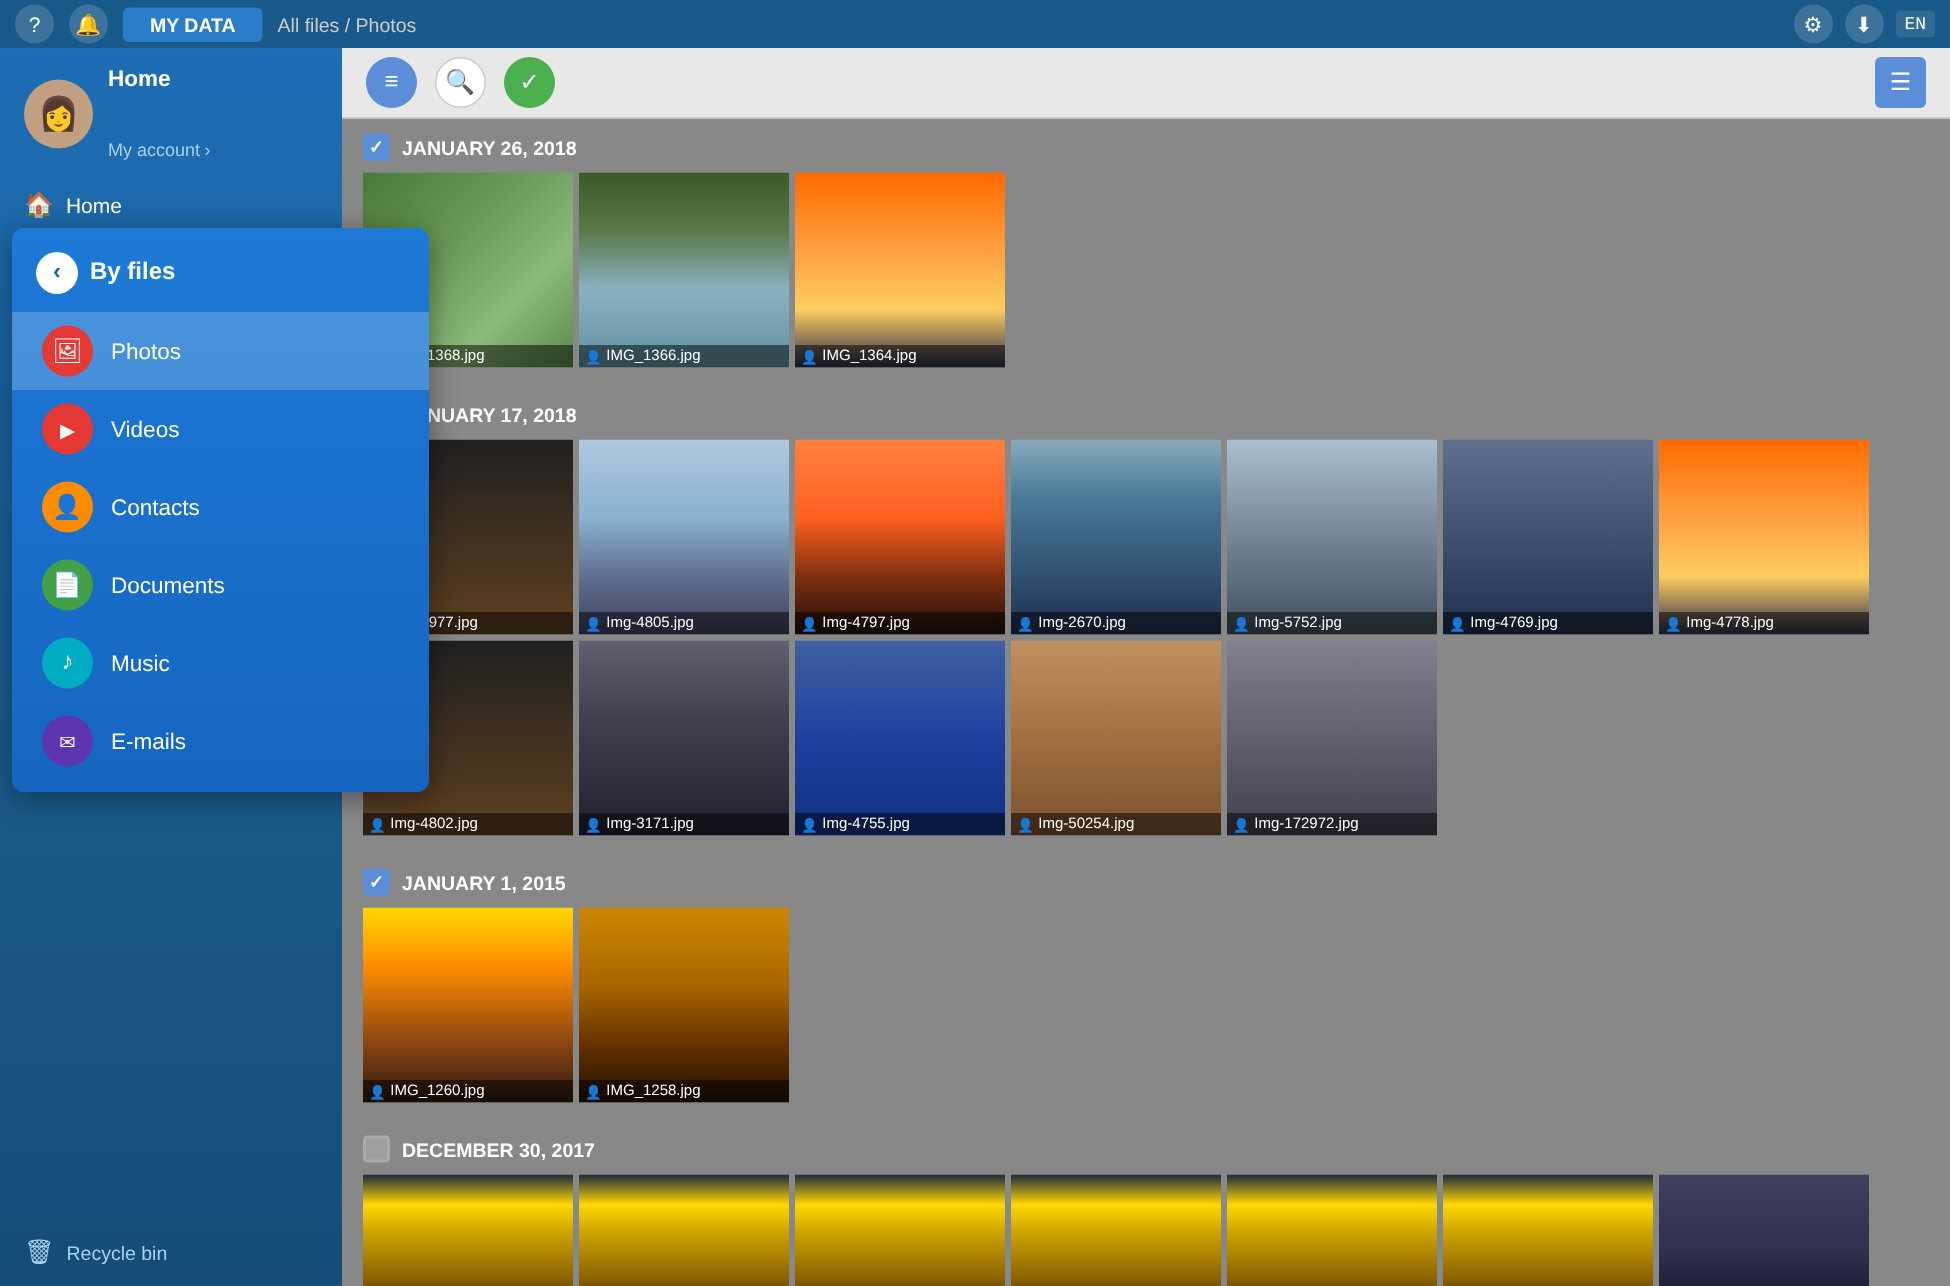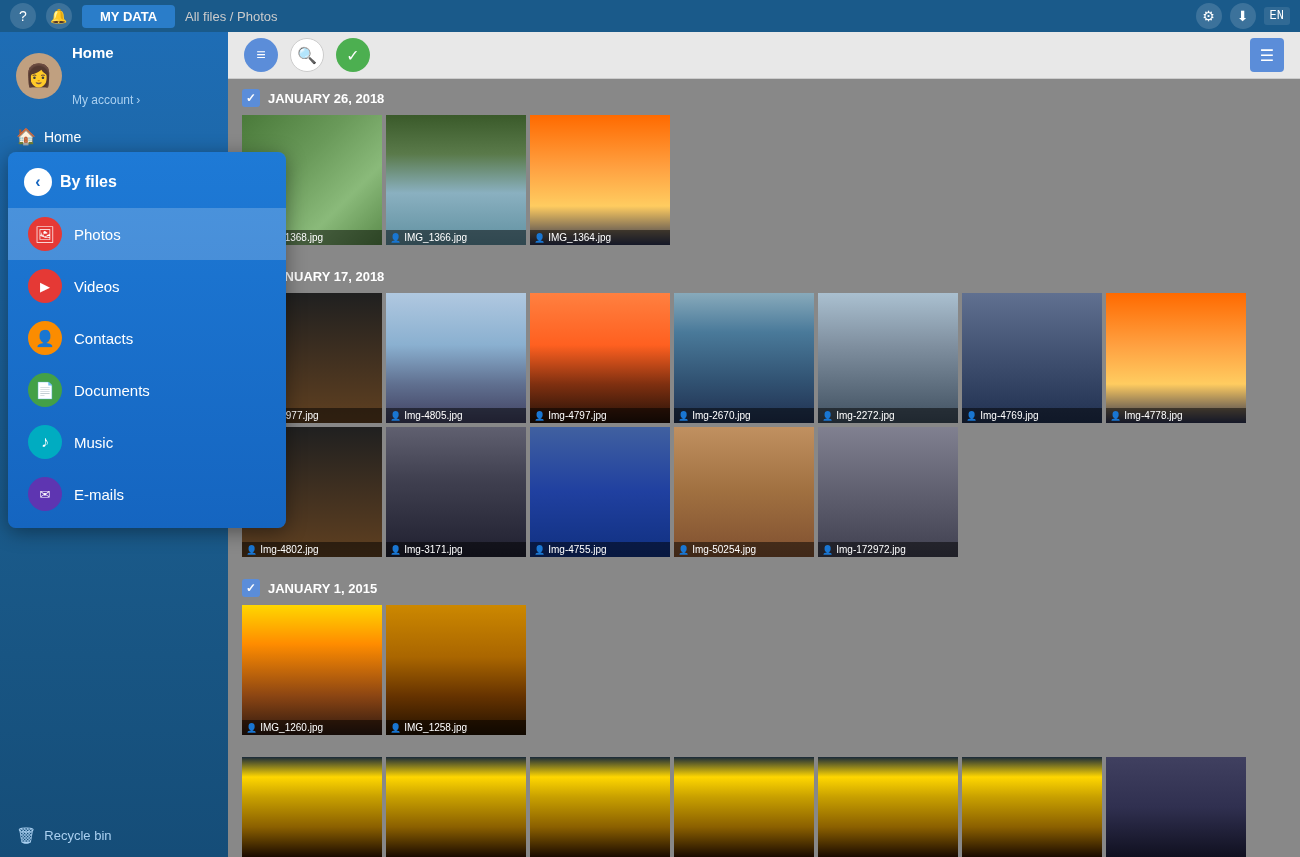--- a/index.html
+++ b/index.html
@@ -347,21 +347,21 @@
               <div class="thumb-flag" style="width: 100%; height: 100%;"></div>
               <div class="photo-label">
                 <span class="photo-icon">👤</span>
                 <span>Img-2670.jpg</span>
               </div>
             </div>
             <div class="photo-thumb" style="width: 140px; height: 130px;">
               <div class="thumb-yacht" style="width: 100%; height: 100%;"></div>
               <div class="photo-label">
                 <span class="photo-icon">👤</span>
-                <span>Img-2272.jpg</span>
+                <span>Img-5752.jpg</span>
               </div>
             </div>
             <div class="photo-thumb" style="width: 140px; height: 130px;">
               <div class="thumb-harbor" style="width: 100%; height: 100%;"></div>
               <div class="photo-label">
                 <span class="photo-icon">👤</span>
                 <span>Img-4769.jpg</span>
               </div>
             </div>
             <div class="photo-thumb" style="width: 140px; height: 130px;">
@@ -426,20 +426,24 @@
             <div class="photo-thumb" style="width: 140px; height: 130px;">
               <div class="thumb-road" style="width: 100%; height: 100%;"></div>
               <div class="photo-label">
                 <span class="photo-icon">👤</span>
                 <span>IMG_1258.jpg</span>
               </div>
             </div>
           </div>
         </div>
         <div class="photo-section">
+          <div class="section-header">
+            <div class="section-check"></div>
+            <span>DECEMBER 30, 2017</span>
+          </div>
           <div class="photo-grid">
             <div class="photo-thumb" style="width: 140px; height: 100px;">
               <div class="thumb-eiffel" style="width: 100%; height: 100%;"></div>
             </div>
             <div class="photo-thumb" style="width: 140px; height: 100px;">
               <div class="thumb-eiffel" style="width: 100%; height: 100%;"></div>
             </div>
             <div class="photo-thumb" style="width: 140px; height: 100px;">
               <div class="thumb-eiffel" style="width: 100%; height: 100%;"></div>
             </div>

